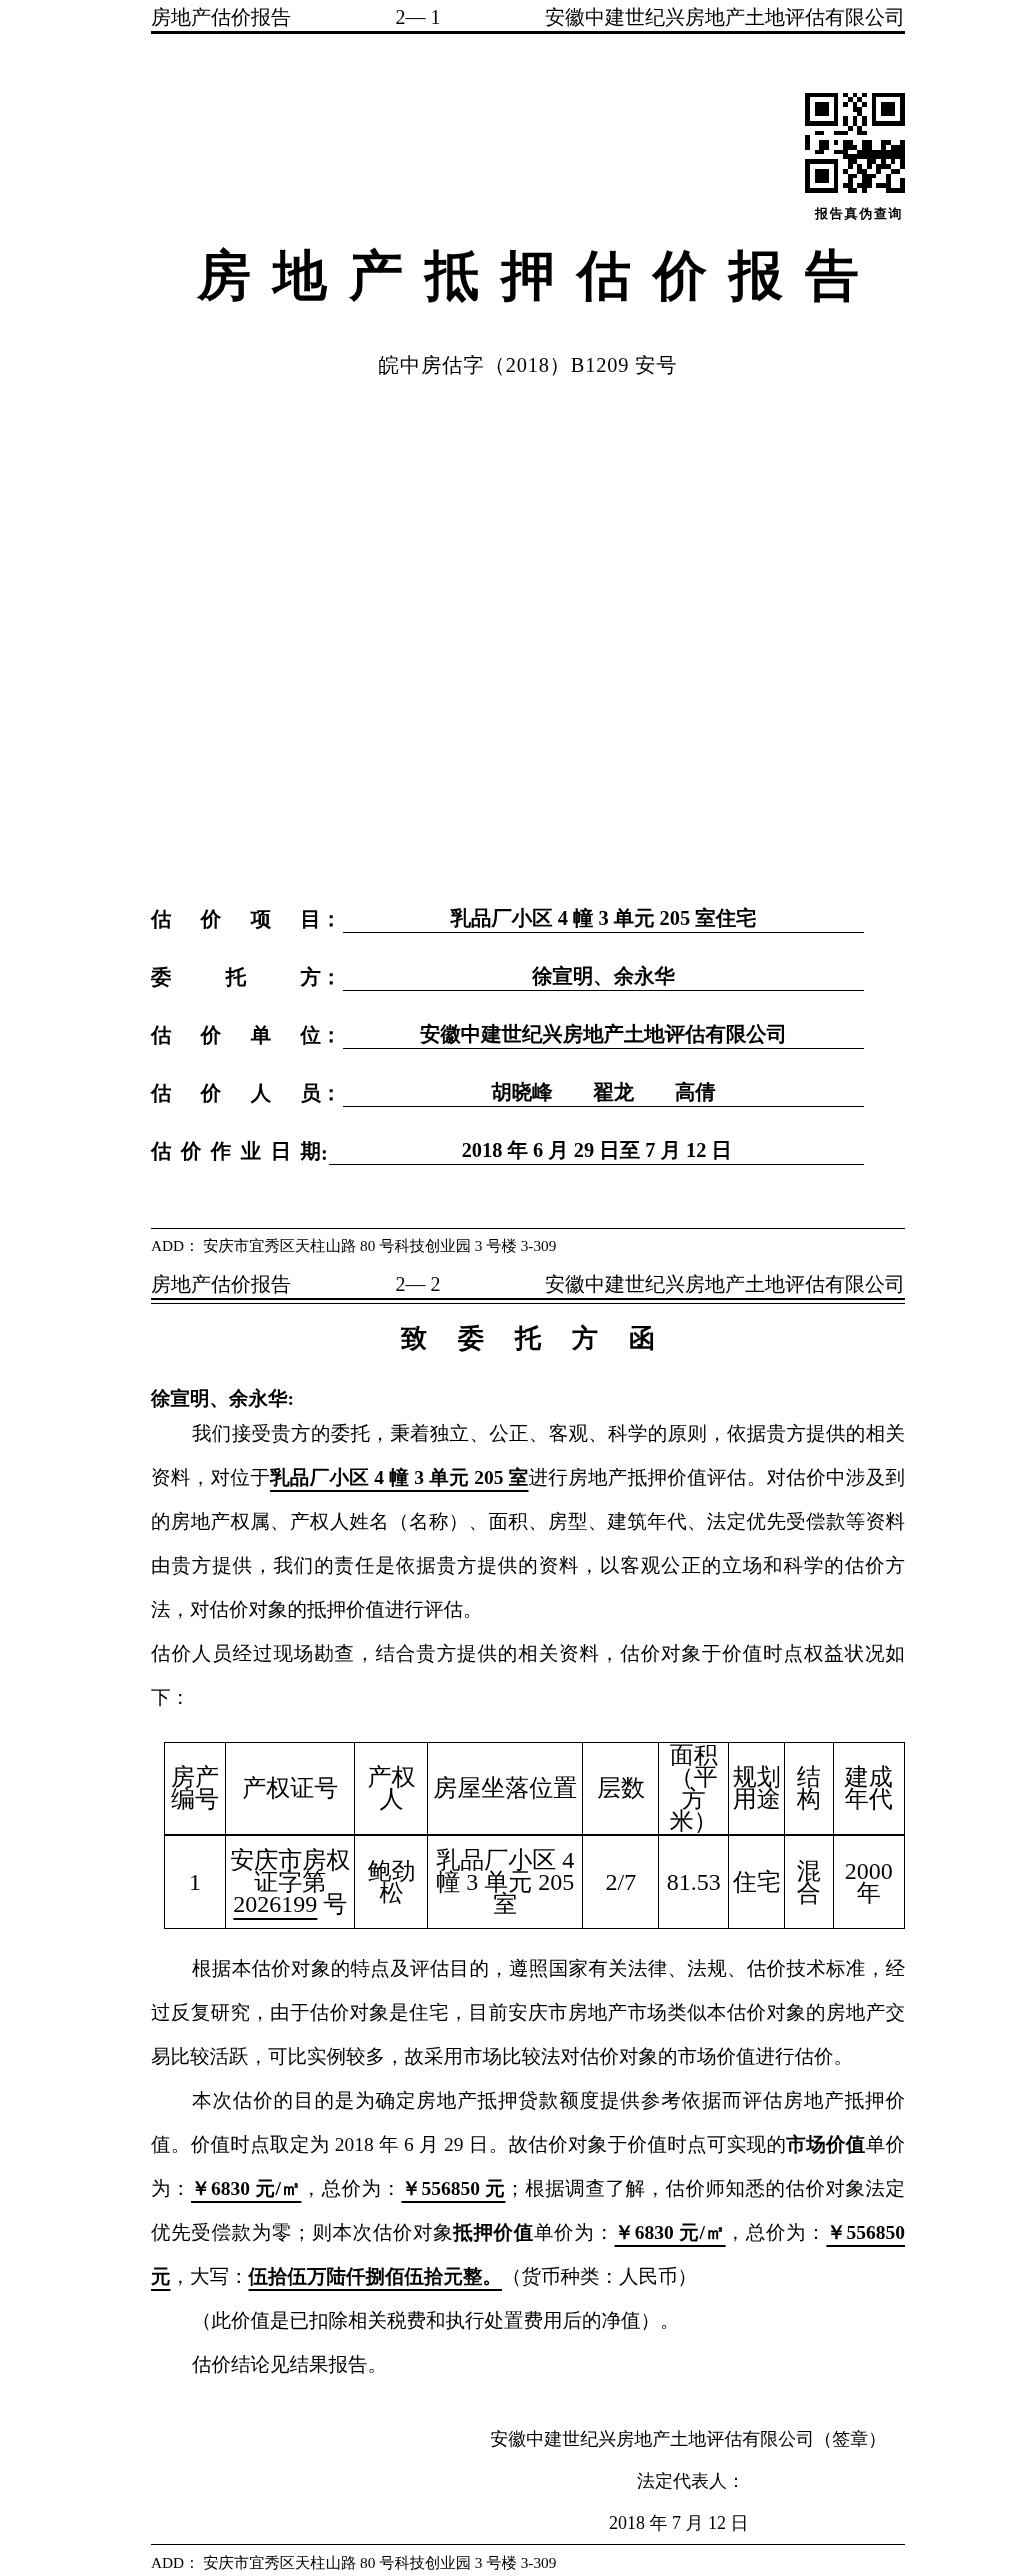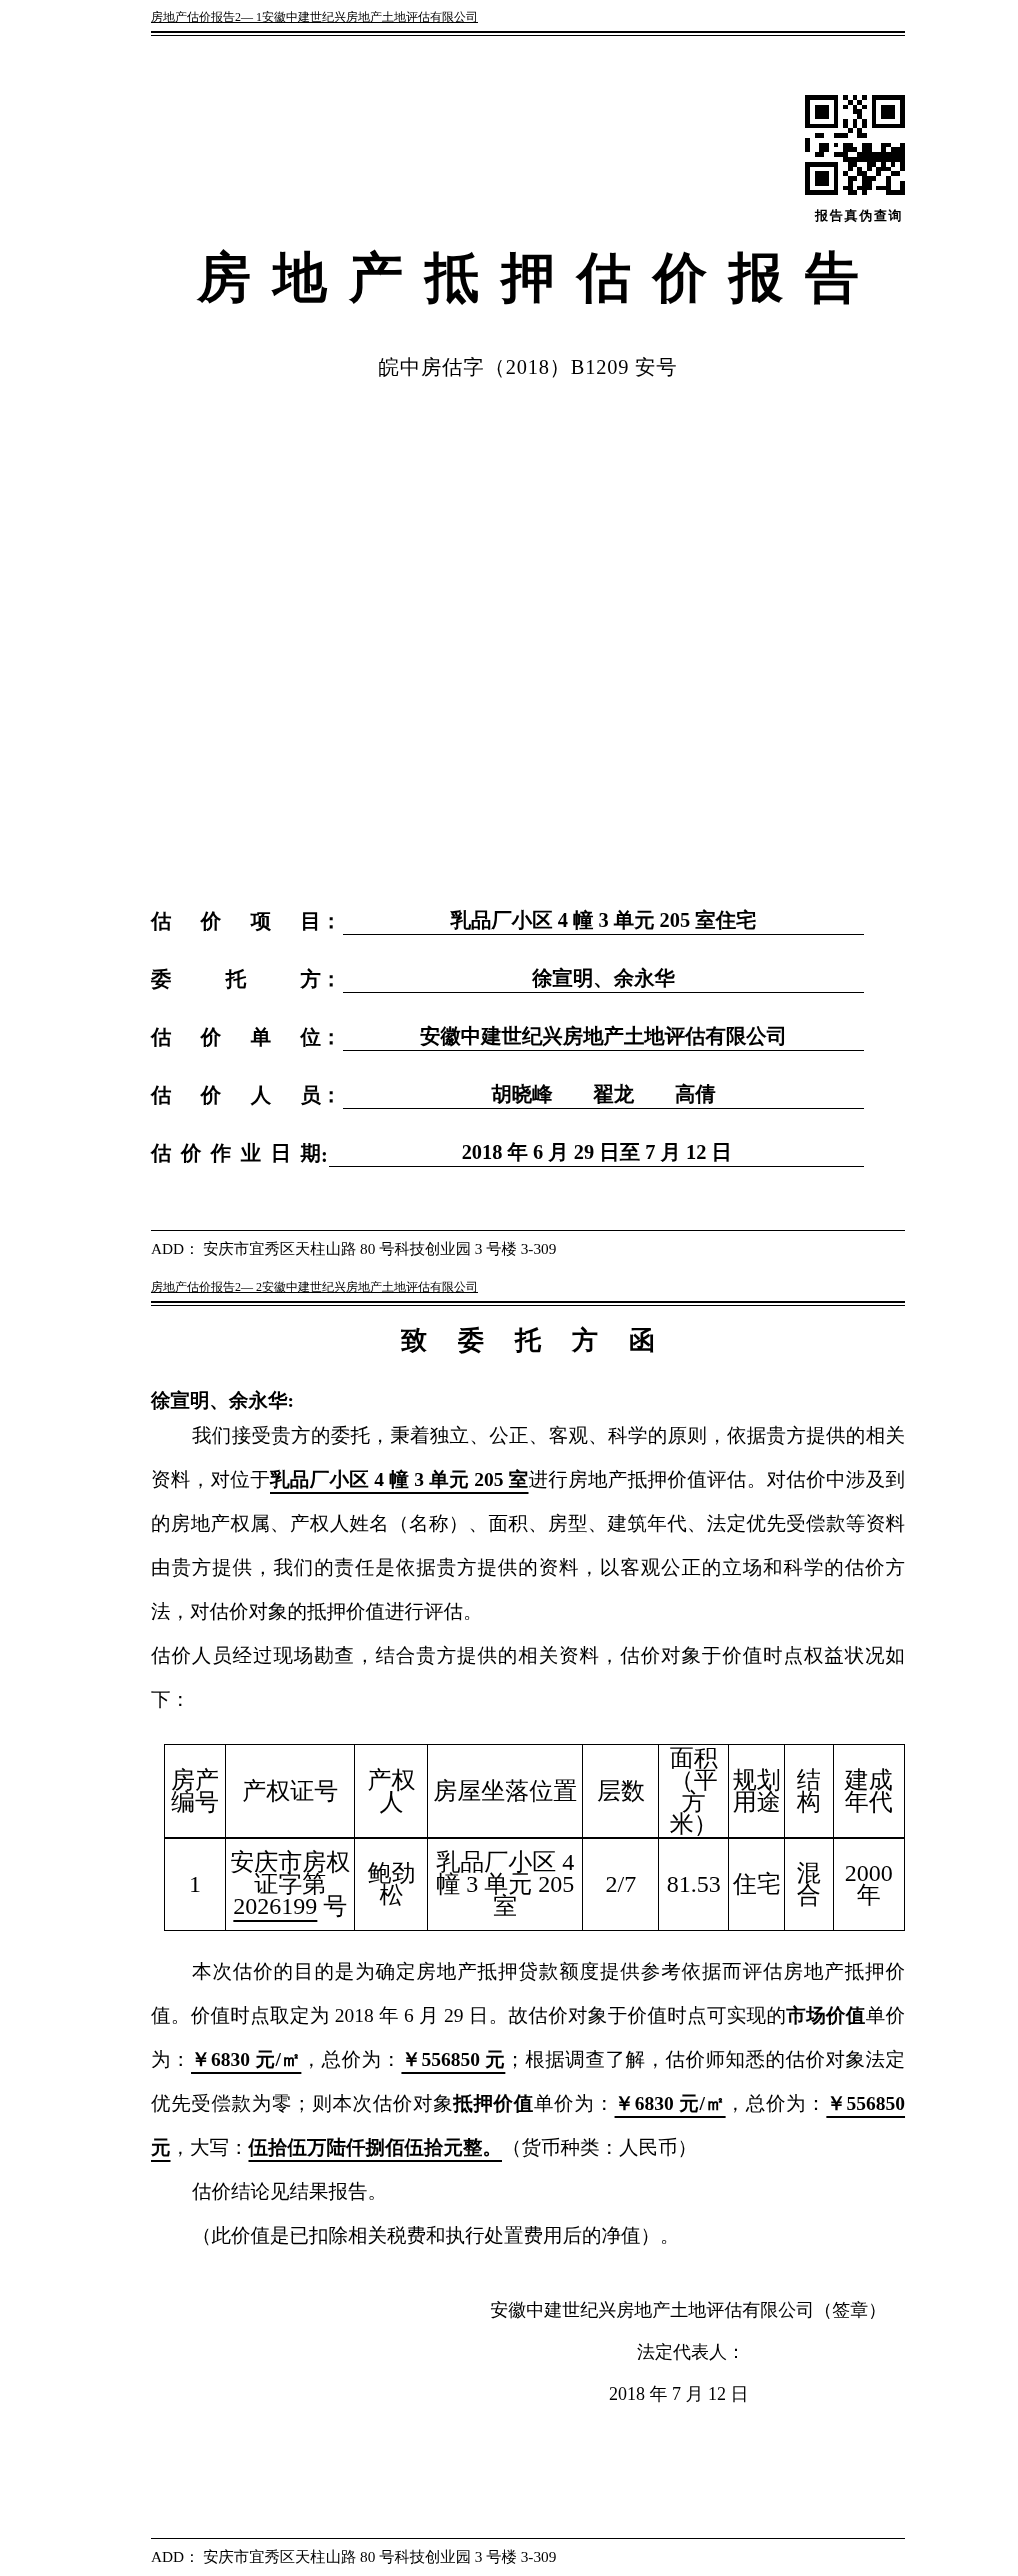--- a/index.html
+++ b/index.html
@@ -2,22 +2,22 @@
 <html style="font-size:13.6px"><head>
 <meta charset="utf-8">
 <style>
   html,body{margin:0;padding:0;background:#ffffff;}
   body{width:1019px;height:2576px;overflow:hidden;color:#000;
        font-family:"Liberation Serif","DejaVu Serif",serif;}
   .doc{box-sizing:border-box;width:1019px;height:2576px;
        padding:6.8px 114px 8.5px 151px;display:flex;flex-direction:column;}
 
   
-  .runhead{display:flex;align-items:baseline;
-           font-size:12px;line-height:20.4px;text-decoration:underline;}
+  .runhead{display:flex;justify-content:space-between;align-items:baseline;
+           font-size:20px;line-height:20.4px;}
   .runhead .c{flex:0 0 auto;}
   .rule-double{height:2.5px;border-top:2.1px solid #000;border-bottom:1.3px solid #000;margin-top:3.4px;}
   .rule-single{border-top:1.7px solid #000;}
 
   
   .qr-wrap{display:flex;flex-direction:column;align-items:flex-end;margin-top:59px;}
   .qr{width:100px;height:100px;display:grid;grid-template-columns:repeat(21,1fr);
       grid-template-rows:repeat(21,1fr);background:#fff;}
   .qr div{width:100%;height:100%;}
   .qr .d{background:#000;}
@@ -628,23 +628,24 @@
           <td>2/7</td>
           <td>81.53</td>
           <td>住宅</td>
           <td>混合</td>
           <td>2000 年</td>
         </tr>
       </tbody>
   </table>
 
   <div class="letterbody after-table" id="paras-after">
+      <p class="ind"><span>根据本估价对象的特点及评估目的，遵照国家有关法律、法规、估价技术标准，经过反复研究，由于估价对象是住宅，目前安庆市房地产市场类似本估价对象的房地产交易比较活跃，可比实例较多，故采用市场比较法对估价对象的市场价值进行估价。</span></p>
       <p class="ind"><span>本次估价的目的是为确定房地产抵押贷款额度提供参考依据而评估房地产抵押价值。价值时点取定为 2018 年 6 月 29 日。故估价对象于价值时点可实现的</span><span class="rb">市场价值</span><span>单价为：</span><span class="rb ru">￥6830 元/㎡</span><span>，总价为：</span><span class="rb ru">￥556850 元</span><span>；根据调查了解，估价师知悉的估价对象法定优先受偿款为零；则本次估价对象</span><span class="rb">抵押价值</span><span>单价为：</span><span class="rb ru">￥6830 元/㎡</span><span>，总价为：</span><span class="rb ru">￥556850 元</span><span>，大写：</span><span class="rb ru">伍拾伍万陆仟捌佰伍拾元整。</span><span>（货币种类：人民币）</span></p>
+      <p class="ind"><span>（此价值是已扣除相关税费和执行处置费用后的净值）。</span></p>
       <p class="ind"><span>估价结论见结果报告。</span></p>
-      <p class="ind"><span>（此价值是已扣除相关税费和执行处置费用后的净值）。</span></p>
     </div>
 
   <div class="closing">
     <div class="co">安徽中建世纪兴房地产土地评估有限公司（签章）</div>
     <div class="rep">法定代表人：</div>
     <div class="dt">2018 年 7 月 12 日</div>
   </div>
 
   <div class="page2-footer">
     <div class="rule-single"></div>

